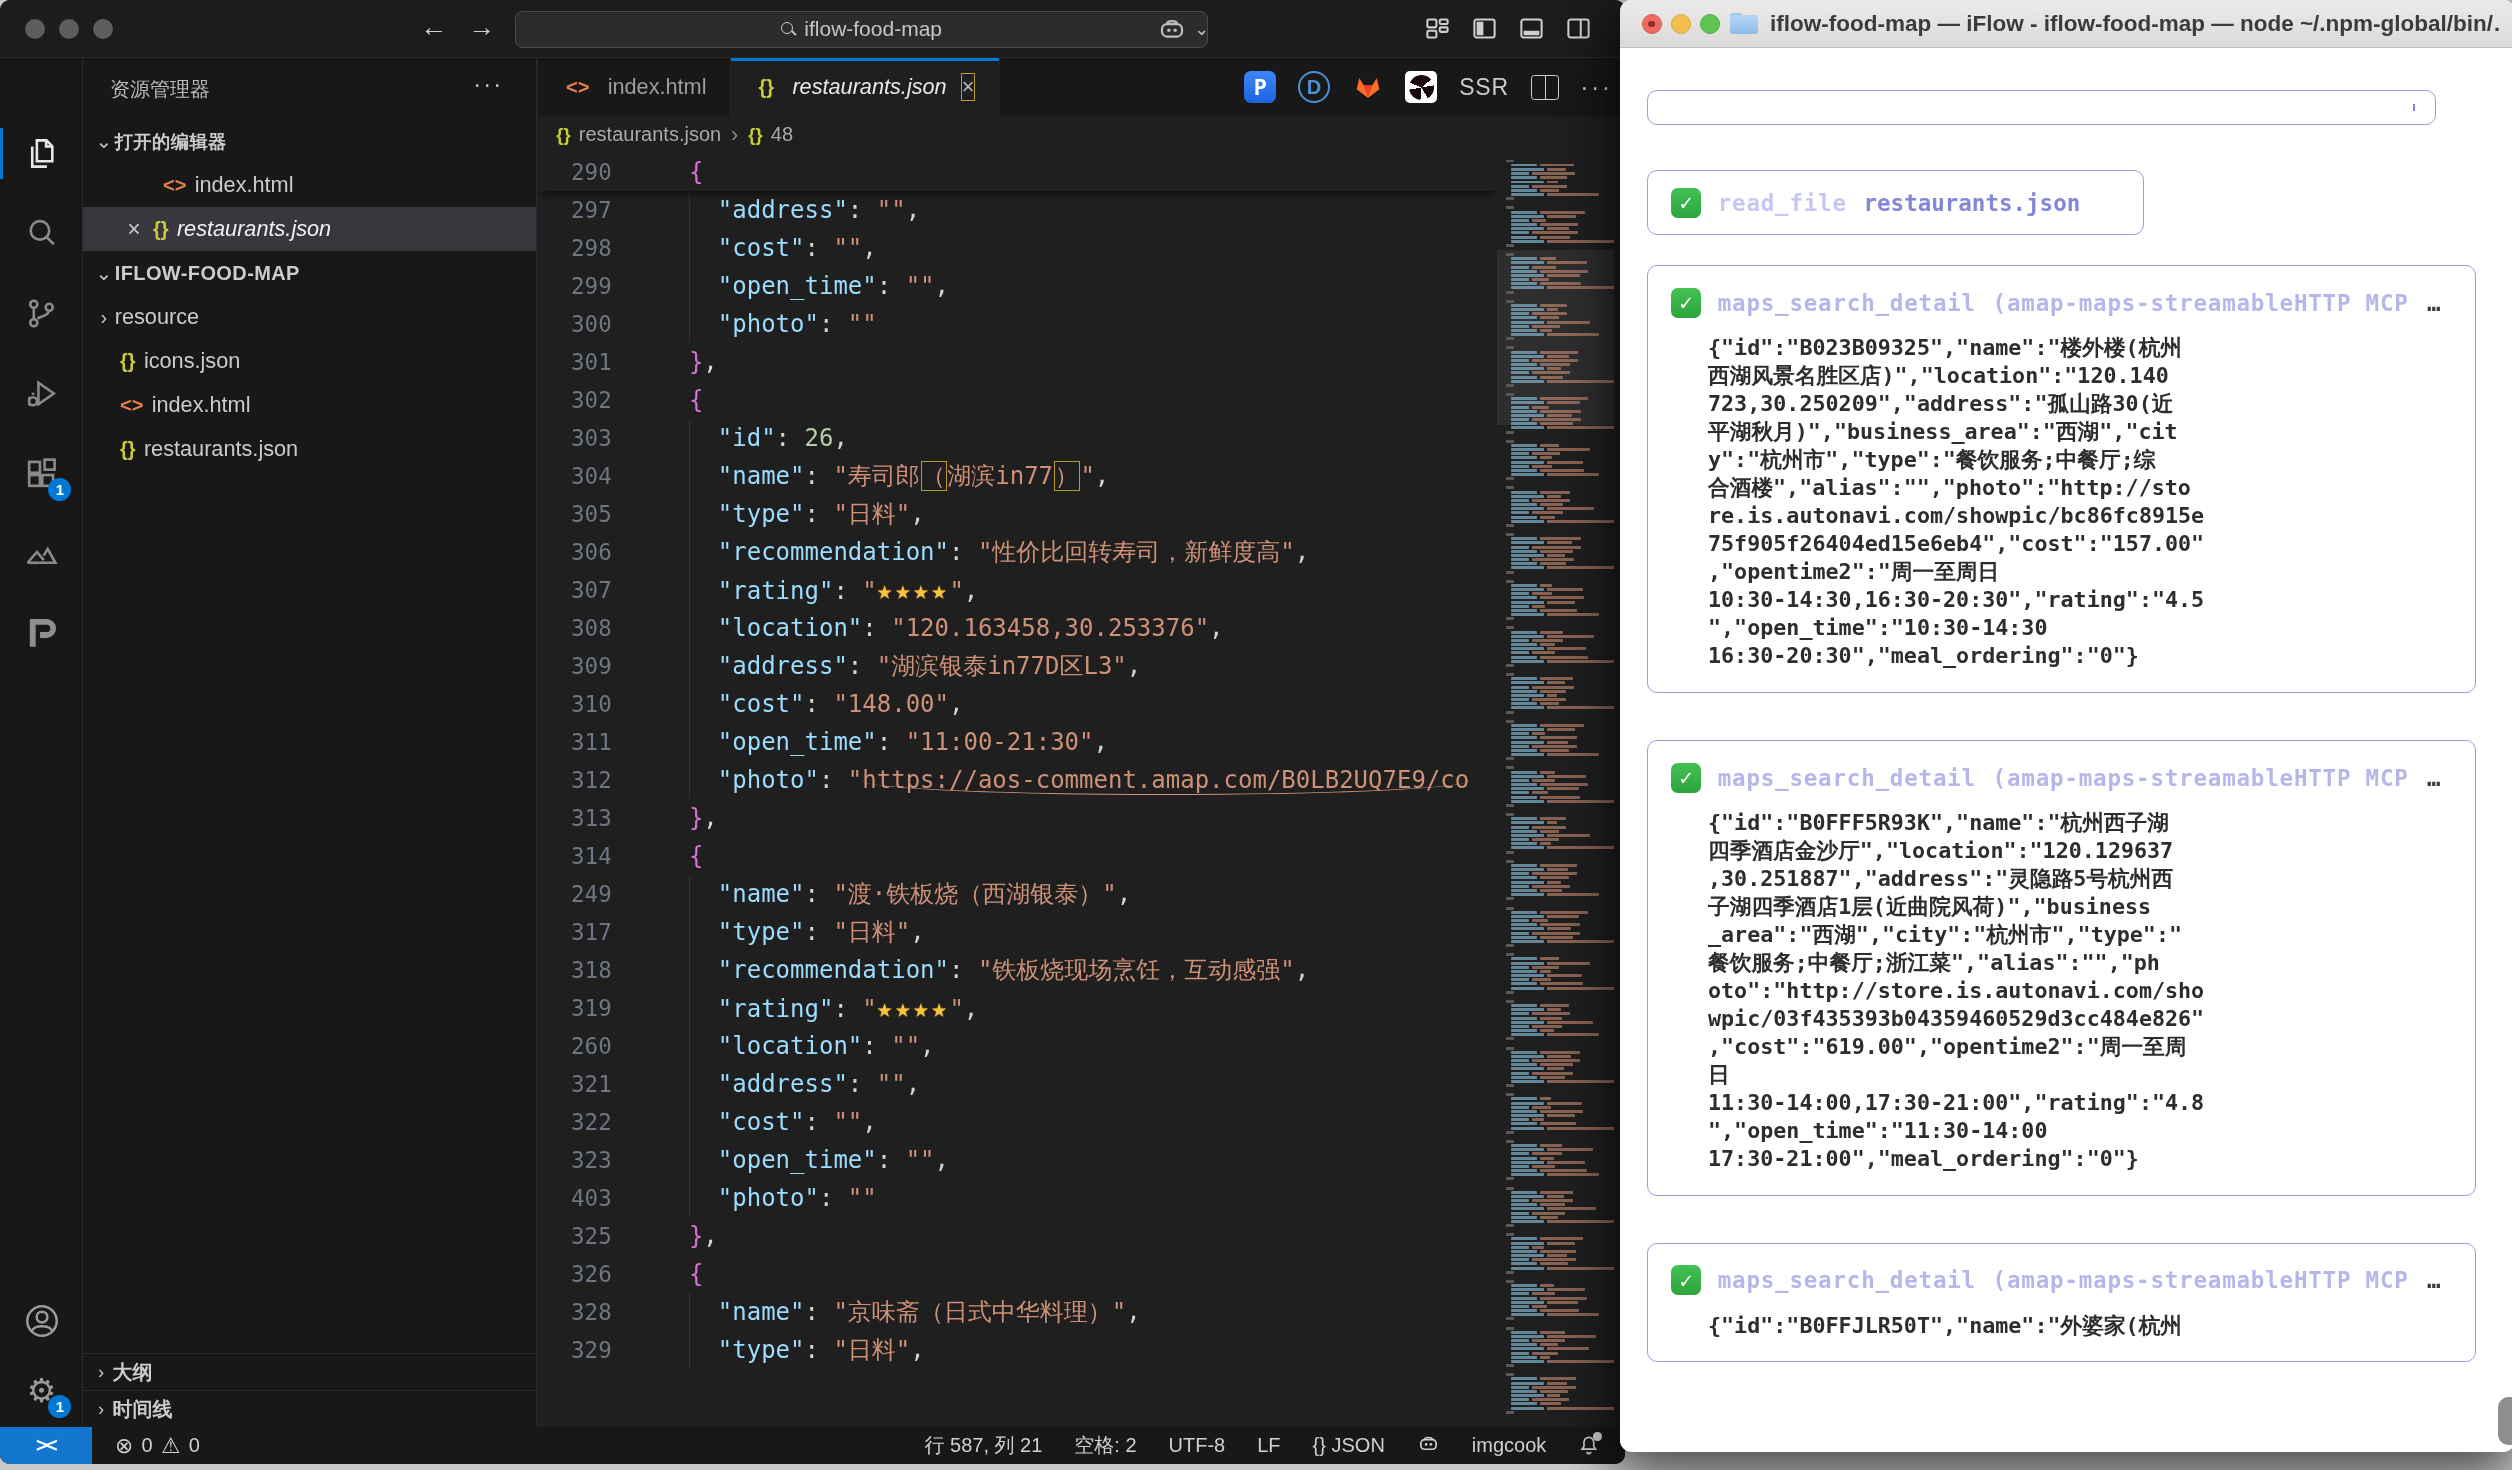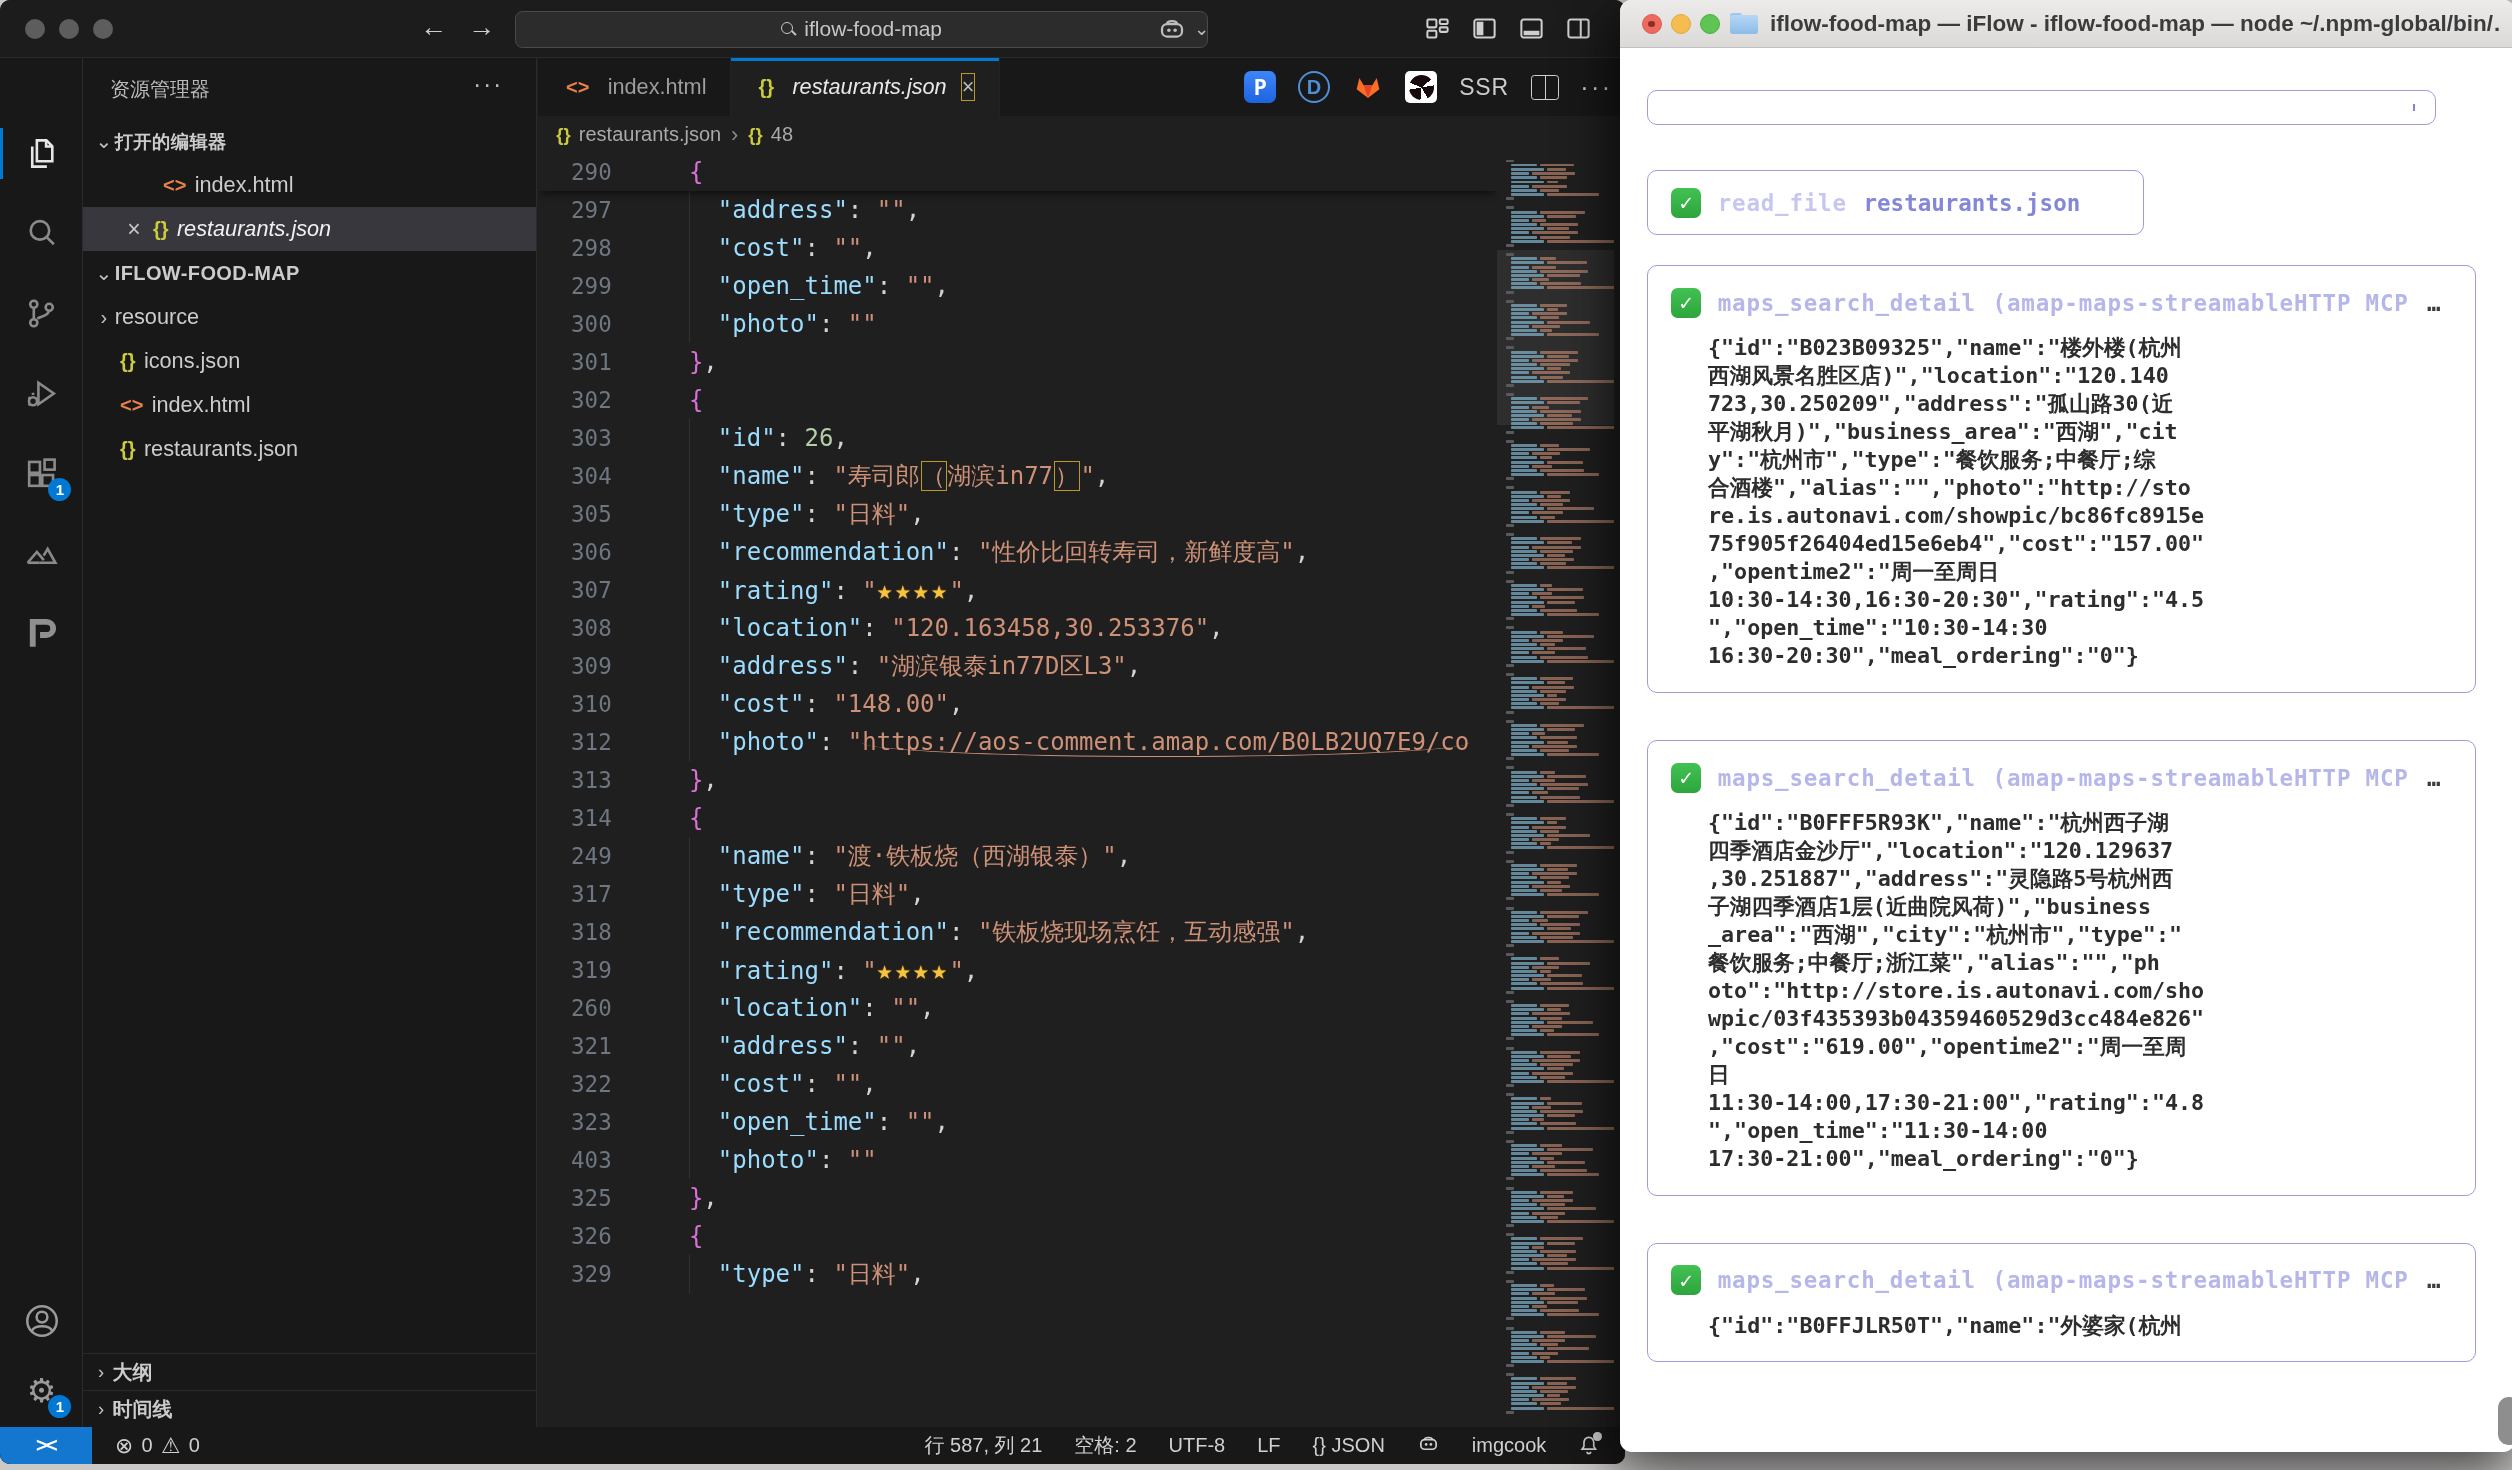--- a/index.html
+++ b/index.html
@@ -364,34 +364,36 @@
             <div class="crow"><span class="ln">301</span><span class="ctext"><span class="tp">  </span><span class="tb">}</span><span class="tp">,</span></span></div>
             <div class="crow"><span class="ln">302</span><span class="ctext"><span class="tp">  </span><span class="tb">{</span></span></div>
             <div class="crow g"><span class="ln">303</span><span class="ctext"><span class="tp">    </span><span class="tk">"id"</span><span class="tp">: </span><span class="tn">26</span><span class="tp">,</span></span></div>
             <div class="crow g"><span class="ln">304</span><span class="ctext"><span class="tp">    </span><span class="tk">"name"</span><span class="tp">: </span><span class="ts">"寿司郎</span><span class="tx">（</span><span class="ts">湖滨in77</span><span class="tx">）</span><span class="ts">"</span><span class="tp">,</span></span></div>
             <div class="crow g"><span class="ln">305</span><span class="ctext"><span class="tp">    </span><span class="tk">"type"</span><span class="tp">: </span><span class="ts">"日料"</span><span class="tp">,</span></span></div>
             <div class="crow g"><span class="ln">306</span><span class="ctext"><span class="tp">    </span><span class="tk">"recommendation"</span><span class="tp">: </span><span class="ts">"性价比回转寿司，新鲜度高"</span><span class="tp">,</span></span></div>
             <div class="crow g"><span class="ln">307</span><span class="ctext"><span class="tp">    </span><span class="tk">"rating"</span><span class="tp">: </span><span class="ts">"</span><span class="te">★★★★</span><span class="ts">"</span><span class="tp">,</span></span></div>
             <div class="crow g"><span class="ln">308</span><span class="ctext"><span class="tp">    </span><span class="tk">"location"</span><span class="tp">: </span><span class="ts">"120.163458,30.253376"</span><span class="tp">,</span></span></div>
             <div class="crow g"><span class="ln">309</span><span class="ctext"><span class="tp">    </span><span class="tk">"address"</span><span class="tp">: </span><span class="ts">"湖滨银泰in77D区L3"</span><span class="tp">,</span></span></div>
             <div class="crow g"><span class="ln">310</span><span class="ctext"><span class="tp">    </span><span class="tk">"cost"</span><span class="tp">: </span><span class="ts">"148.00"</span><span class="tp">,</span></span></div>
+            <div class="crow g"><span class="ln">311</span><span class="ctext"><span class="tp">    </span><span class="tk">"open_time"</span><span class="tp">: </span><span class="ts">"11:00-21:30"</span><span class="tp">,</span></span></div>
             <div class="crow g"><span class="ln">312</span><span class="ctext"><span class="tp">    </span><span class="tk">"photo"</span><span class="tp">: </span><span class="ts">"</span><span class="tl">https://aos-comment.amap.com/B0LB2UQ7E9/co</span></span></div>
             <div class="crow"><span class="ln">313</span><span class="ctext"><span class="tp">  </span><span class="tb">}</span><span class="tp">,</span></span></div>
             <div class="crow"><span class="ln">314</span><span class="ctext"><span class="tp">  </span><span class="tb">{</span></span></div>
             <div class="crow g"><span class="ln">249</span><span class="ctext"><span class="tp">    </span><span class="tk">"name"</span><span class="tp">: </span><span class="ts">"渡·铁板烧（西湖银泰）"</span><span class="tp">,</span></span></div>
             <div class="crow g"><span class="ln">317</span><span class="ctext"><span class="tp">    </span><span class="tk">"type"</span><span class="tp">: </span><span class="ts">"日料"</span><span class="tp">,</span></span></div>
             <div class="crow g"><span class="ln">318</span><span class="ctext"><span class="tp">    </span><span class="tk">"recommendation"</span><span class="tp">: </span><span class="ts">"铁板烧现场烹饪，互动感强"</span><span class="tp">,</span></span></div>
             <div class="crow g"><span class="ln">319</span><span class="ctext"><span class="tp">    </span><span class="tk">"rating"</span><span class="tp">: </span><span class="ts">"</span><span class="te">★★★★</span><span class="ts">"</span><span class="tp">,</span></span></div>
             <div class="crow g"><span class="ln">260</span><span class="ctext"><span class="tp">    </span><span class="tk">"location"</span><span class="tp">: </span><span class="ts">""</span><span class="tp">,</span></span></div>
             <div class="crow g"><span class="ln">321</span><span class="ctext"><span class="tp">    </span><span class="tk">"address"</span><span class="tp">: </span><span class="ts">""</span><span class="tp">,</span></span></div>
             <div class="crow g"><span class="ln">322</span><span class="ctext"><span class="tp">    </span><span class="tk">"cost"</span><span class="tp">: </span><span class="ts">""</span><span class="tp">,</span></span></div>
             <div class="crow g"><span class="ln">323</span><span class="ctext"><span class="tp">    </span><span class="tk">"open_time"</span><span class="tp">: </span><span class="ts">""</span><span class="tp">,</span></span></div>
             <div class="crow g"><span class="ln">403</span><span class="ctext"><span class="tp">    </span><span class="tk">"photo"</span><span class="tp">: </span><span class="ts">""</span></span></div>
             <div class="crow"><span class="ln">325</span><span class="ctext"><span class="tp">  </span><span class="tb">}</span><span class="tp">,</span></span></div>
             <div class="crow"><span class="ln">326</span><span class="ctext"><span class="tp">  </span><span class="tb">{</span></span></div>
+            <div class="crow g"><span class="ln">328</span><span class="ctext"><span class="tp">    </span><span class="tk">"name"</span><span class="tp">: </span><span class="ts">"京味斋（日式中华料理）"</span><span class="tp">,</span></span></div>
             <div class="crow g"><span class="ln">329</span><span class="ctext"><span class="tp">    </span><span class="tk">"type"</span><span class="tp">: </span><span class="ts">"日料"</span><span class="tp">,</span></span></div>
           </div>
       </div>
 
       <div id="minimap">
         <div id="mm-slider"></div>
       <div class="mm-line" style="left: 8.3px; top: 6.7px; width: 8.3px; background: rgb(90, 90, 90);"></div>
           <div class="mm-line" style="left: 13.3px; top: 10.8px; width: 26px; background: rgba(156, 220, 254, 0.55);"></div>
           <div class="mm-line" style="left: 43px; top: 10.8px; width: 34px; background: rgba(206, 145, 120, 0.6);"></div>
           <div class="mm-line" style="left: 13.3px; top: 15px; width: 33px; background: rgba(156, 220, 254, 0.55);"></div>

